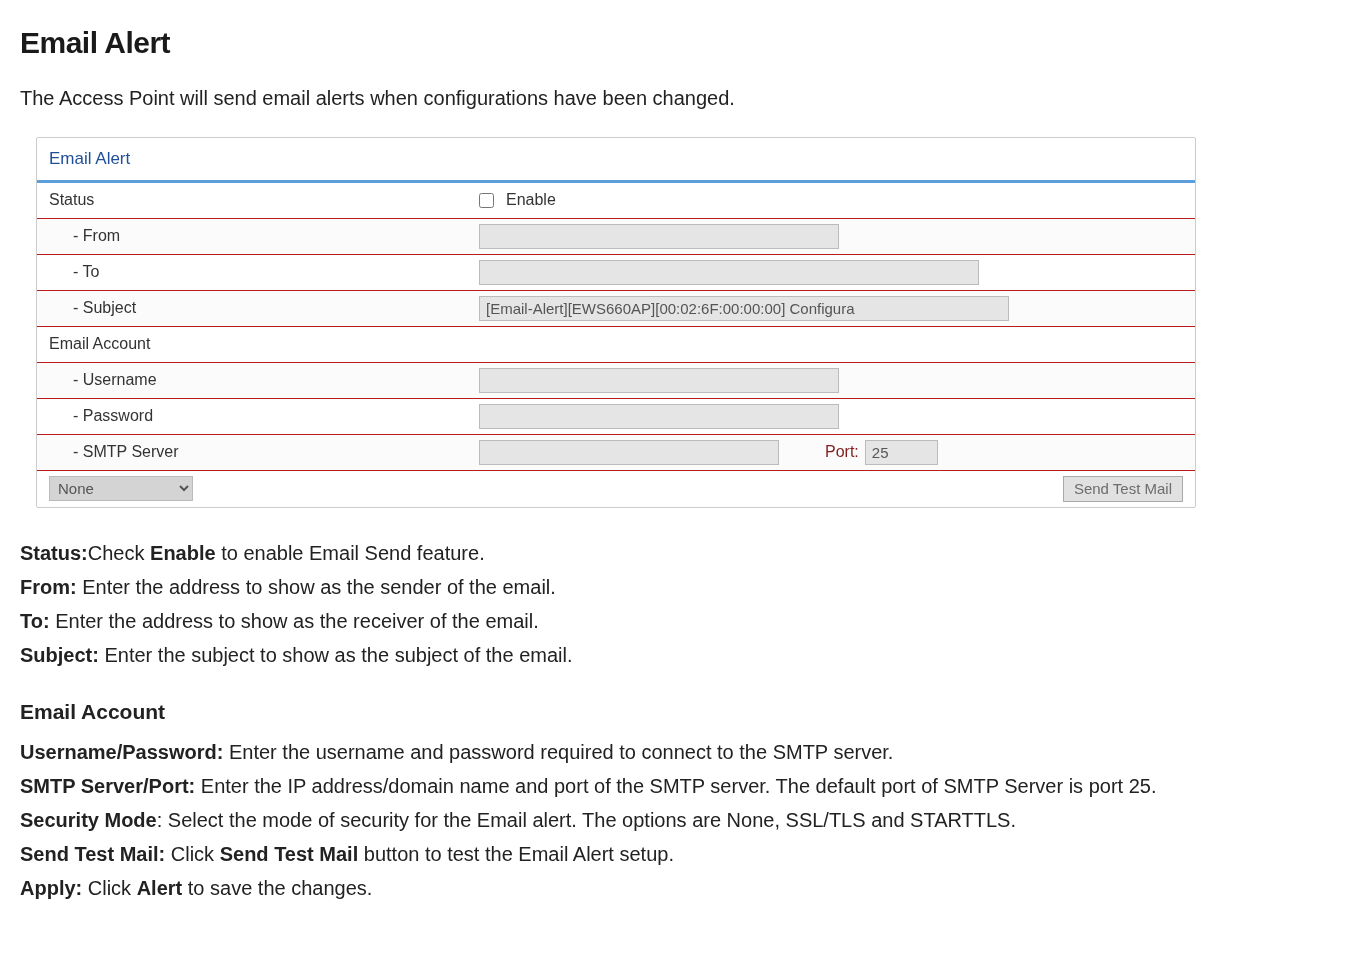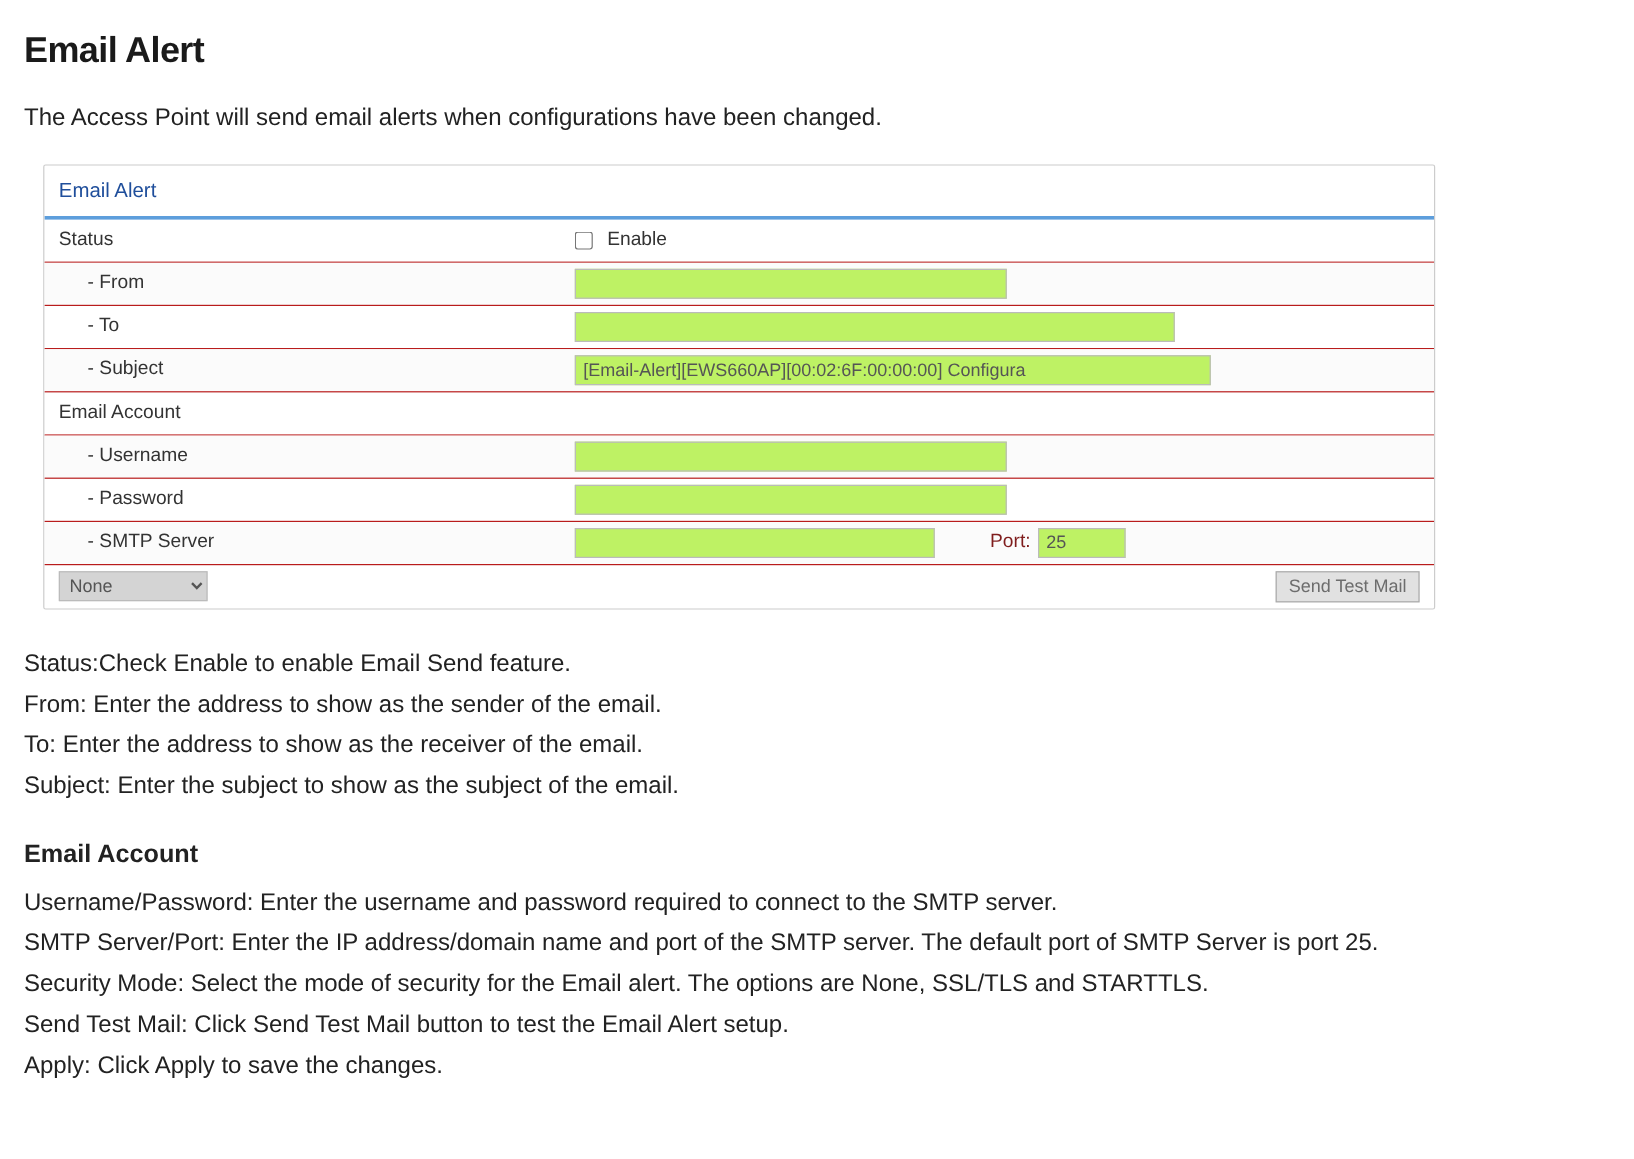--- a/index.html
+++ b/index.html
@@ -54,55 +54,55 @@
   .panel-row:last-child { border-bottom: none; }
   .row-label { width: 430px; flex: 0 0 430px; }
   .row-label.indent { padding-left: 24px; }
   .row-control { flex: 1; display: flex; align-items: center; gap: 6px; }
 
   input[type="checkbox"] {
     width: 15px; height: 15px; margin: 0 6px 0 0;
   }
   .txt {
     border: 1px solid #bbb;
-    background: #bef264;
+    background: #e5e5e5;
     height: 25px;
     padding: 2px 6px;
     font-size: 15px;
     color: #555;
   }
   .txt.long1 { width: 360px; }
   .txt.long2 { width: 500px; }
   .txt.long3 { width: 530px; }
   .txt.med   { width: 300px; }
   .txt.port  { width: 73px; }
   select.sel {
     border: 1px solid #bbb;
     background: #d4d4d4;
     height: 25px;
-    width: 124px;
+    width: 144px;
     font-size: 15px;
     color: #555;
     padding: 1px 4px;
   }
   .port-label { margin-left: 40px; color: #7f1d1d; }
   .spacer { flex: 1; }
   button.testmail {
     border: 1px solid #aaa;
     background: #e1e1e1;
     color: #6d6d6d;
     height: 26px;
     padding: 0 10px;
     font-size: 15px;
     cursor: pointer;
   }
 
   .defs { margin-top: 10px; }
   .defs p { margin: 4px 0; font-size: 20px; }
-  .defs strong { font-weight: 400; }
+  .defs strong { font-weight: 700; }
   h3.subhead {
     font-size: 21px;
     font-weight: 800;
     margin: 26px 0 10px 0;
   }
 </style>
 </head>
 <body>
 
 <h2 class="page-title">Email Alert</h2>
@@ -202,15 +202,15 @@
   <p>
     <strong>SMTP Server/Port:</strong><span> Enter the IP address/domain name and port of the SMTP server. The default port of SMTP Server is port 25.</span>
   </p>
   <p>
     <strong>Security Mode</strong><span>: Select the mode of security for the Email alert. The options are None, SSL/TLS and STARTTLS.</span>
   </p>
   <p>
     <strong>Send Test Mail:</strong><span> Click </span><strong>Send Test Mail</strong><span> button to test the Email Alert setup.</span>
   </p>
   <p>
-    <strong>Apply:</strong><span> Click </span><strong>Apply</strong><span> to save the changes.</span>
+    <strong>Apply:</strong><span> Click </span><strong>Alert</strong><span> to save the changes.</span>
   </p>
 </div>
 
 </body></html>

